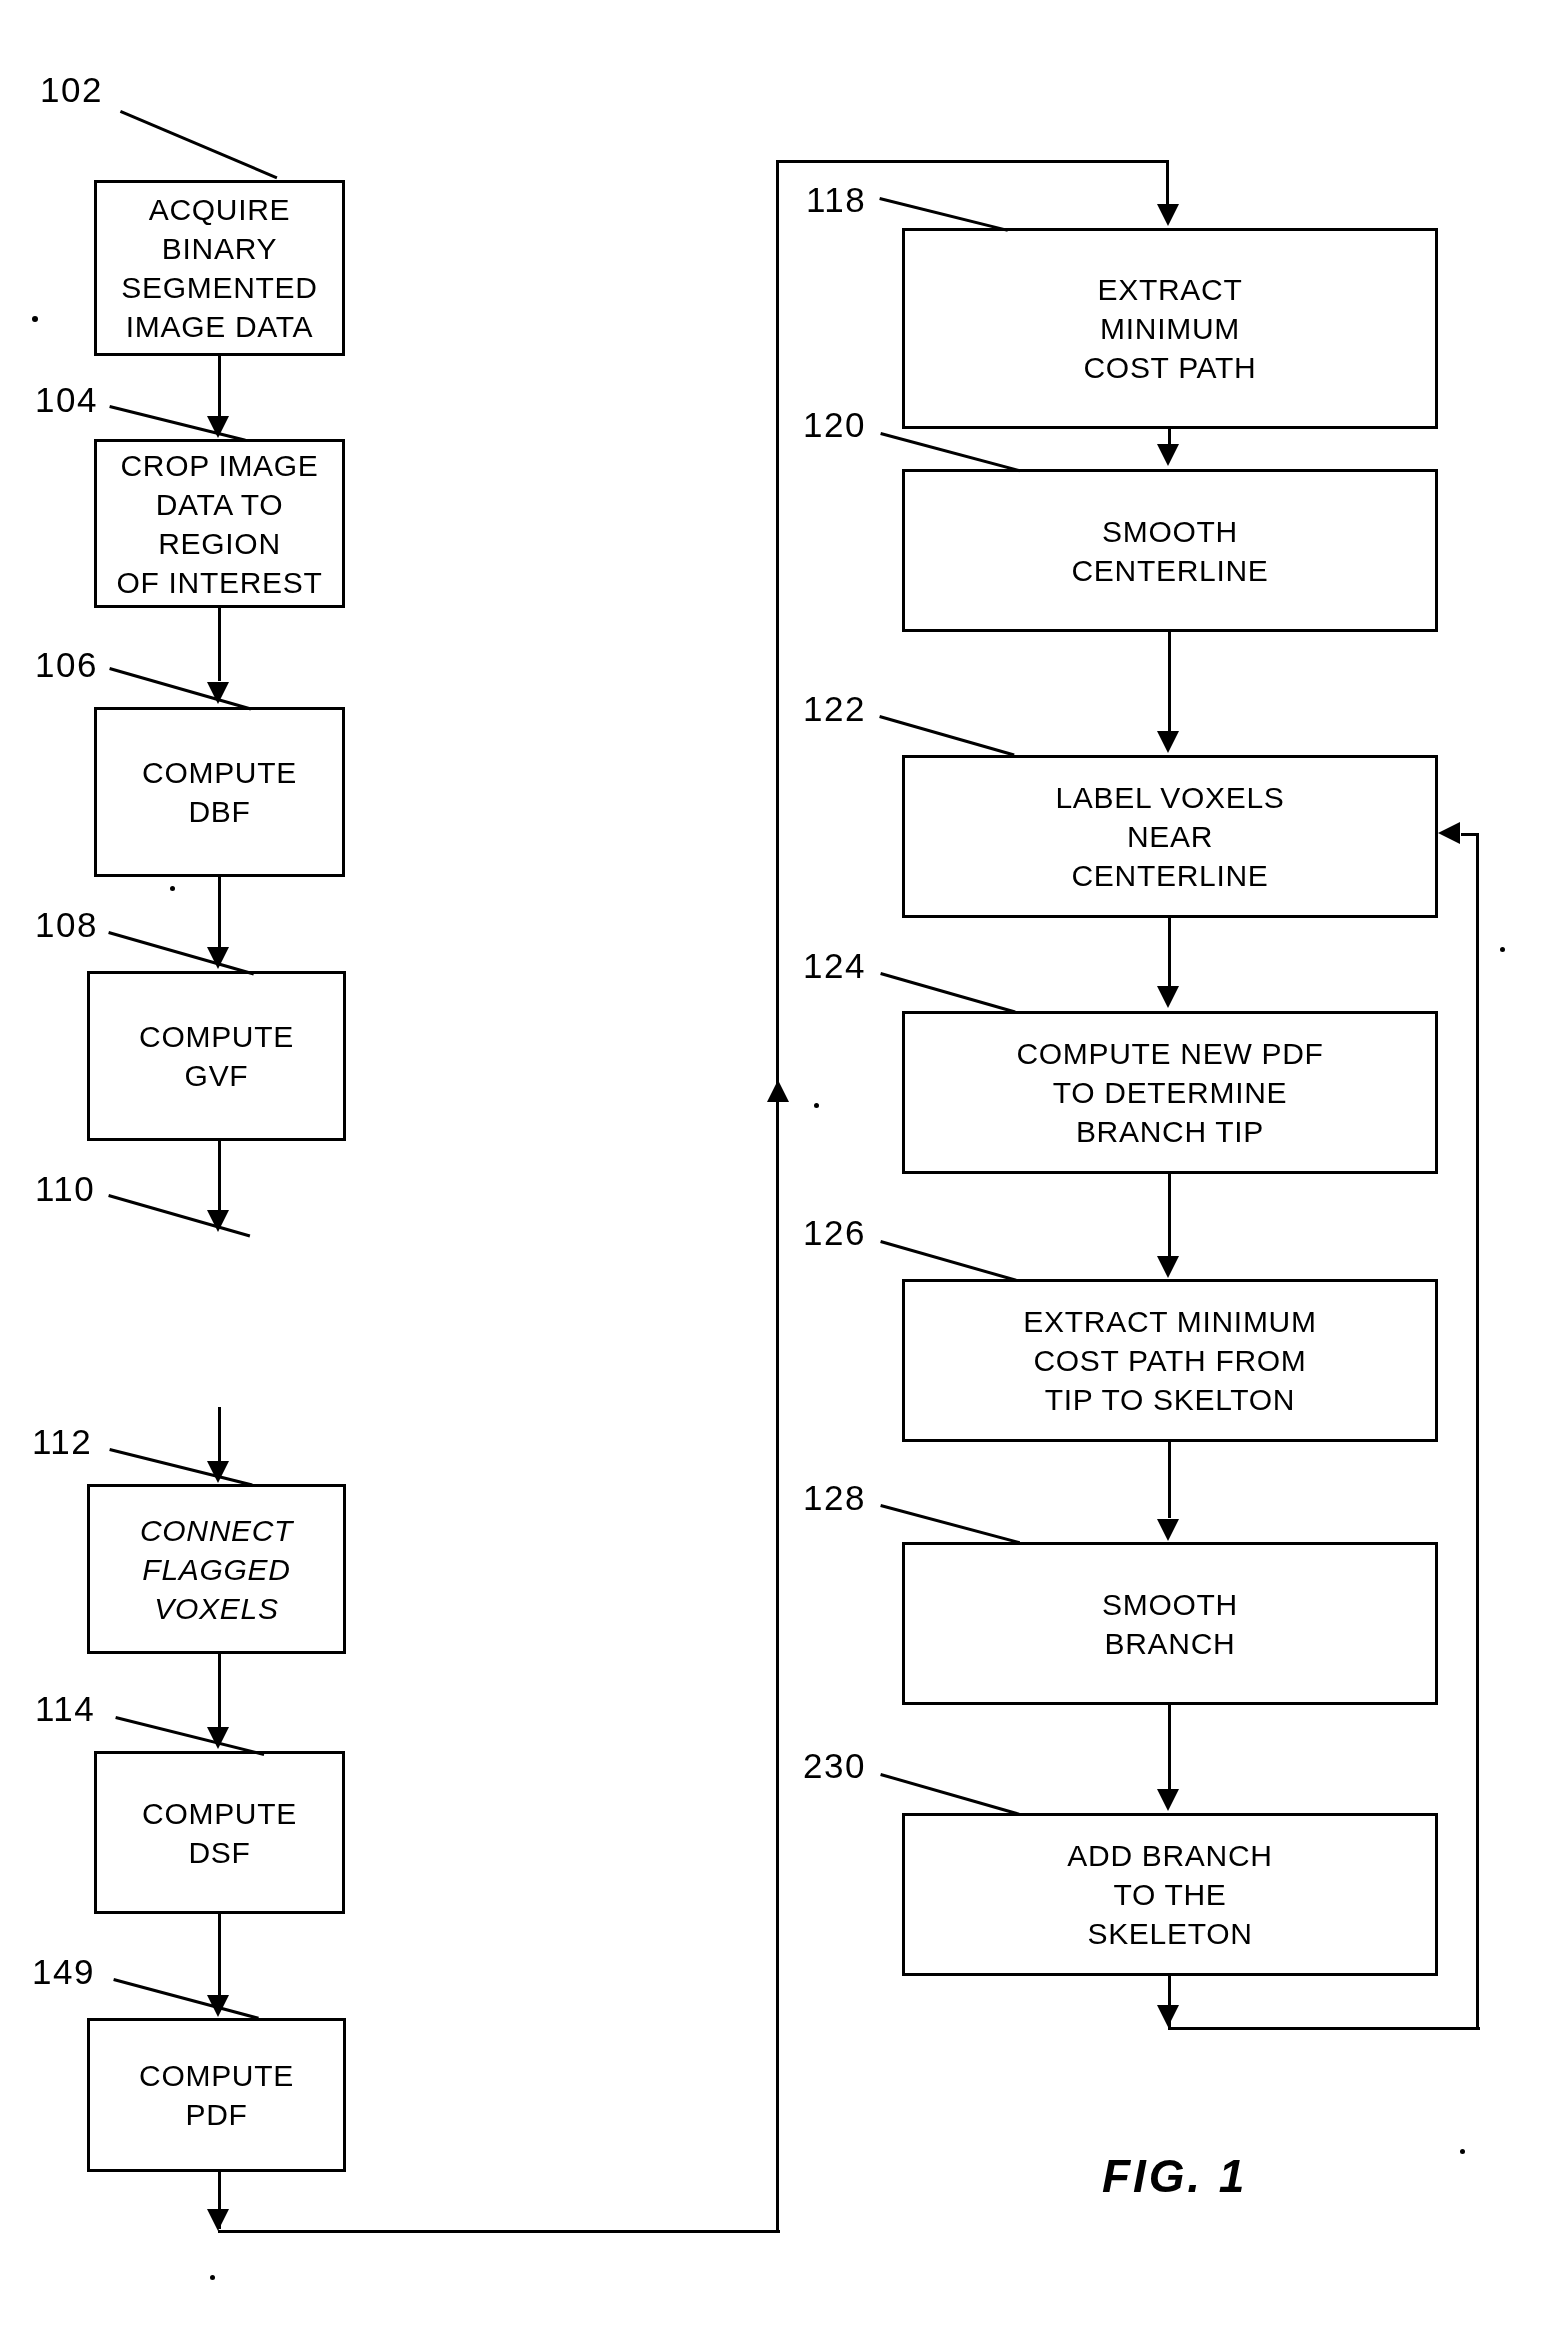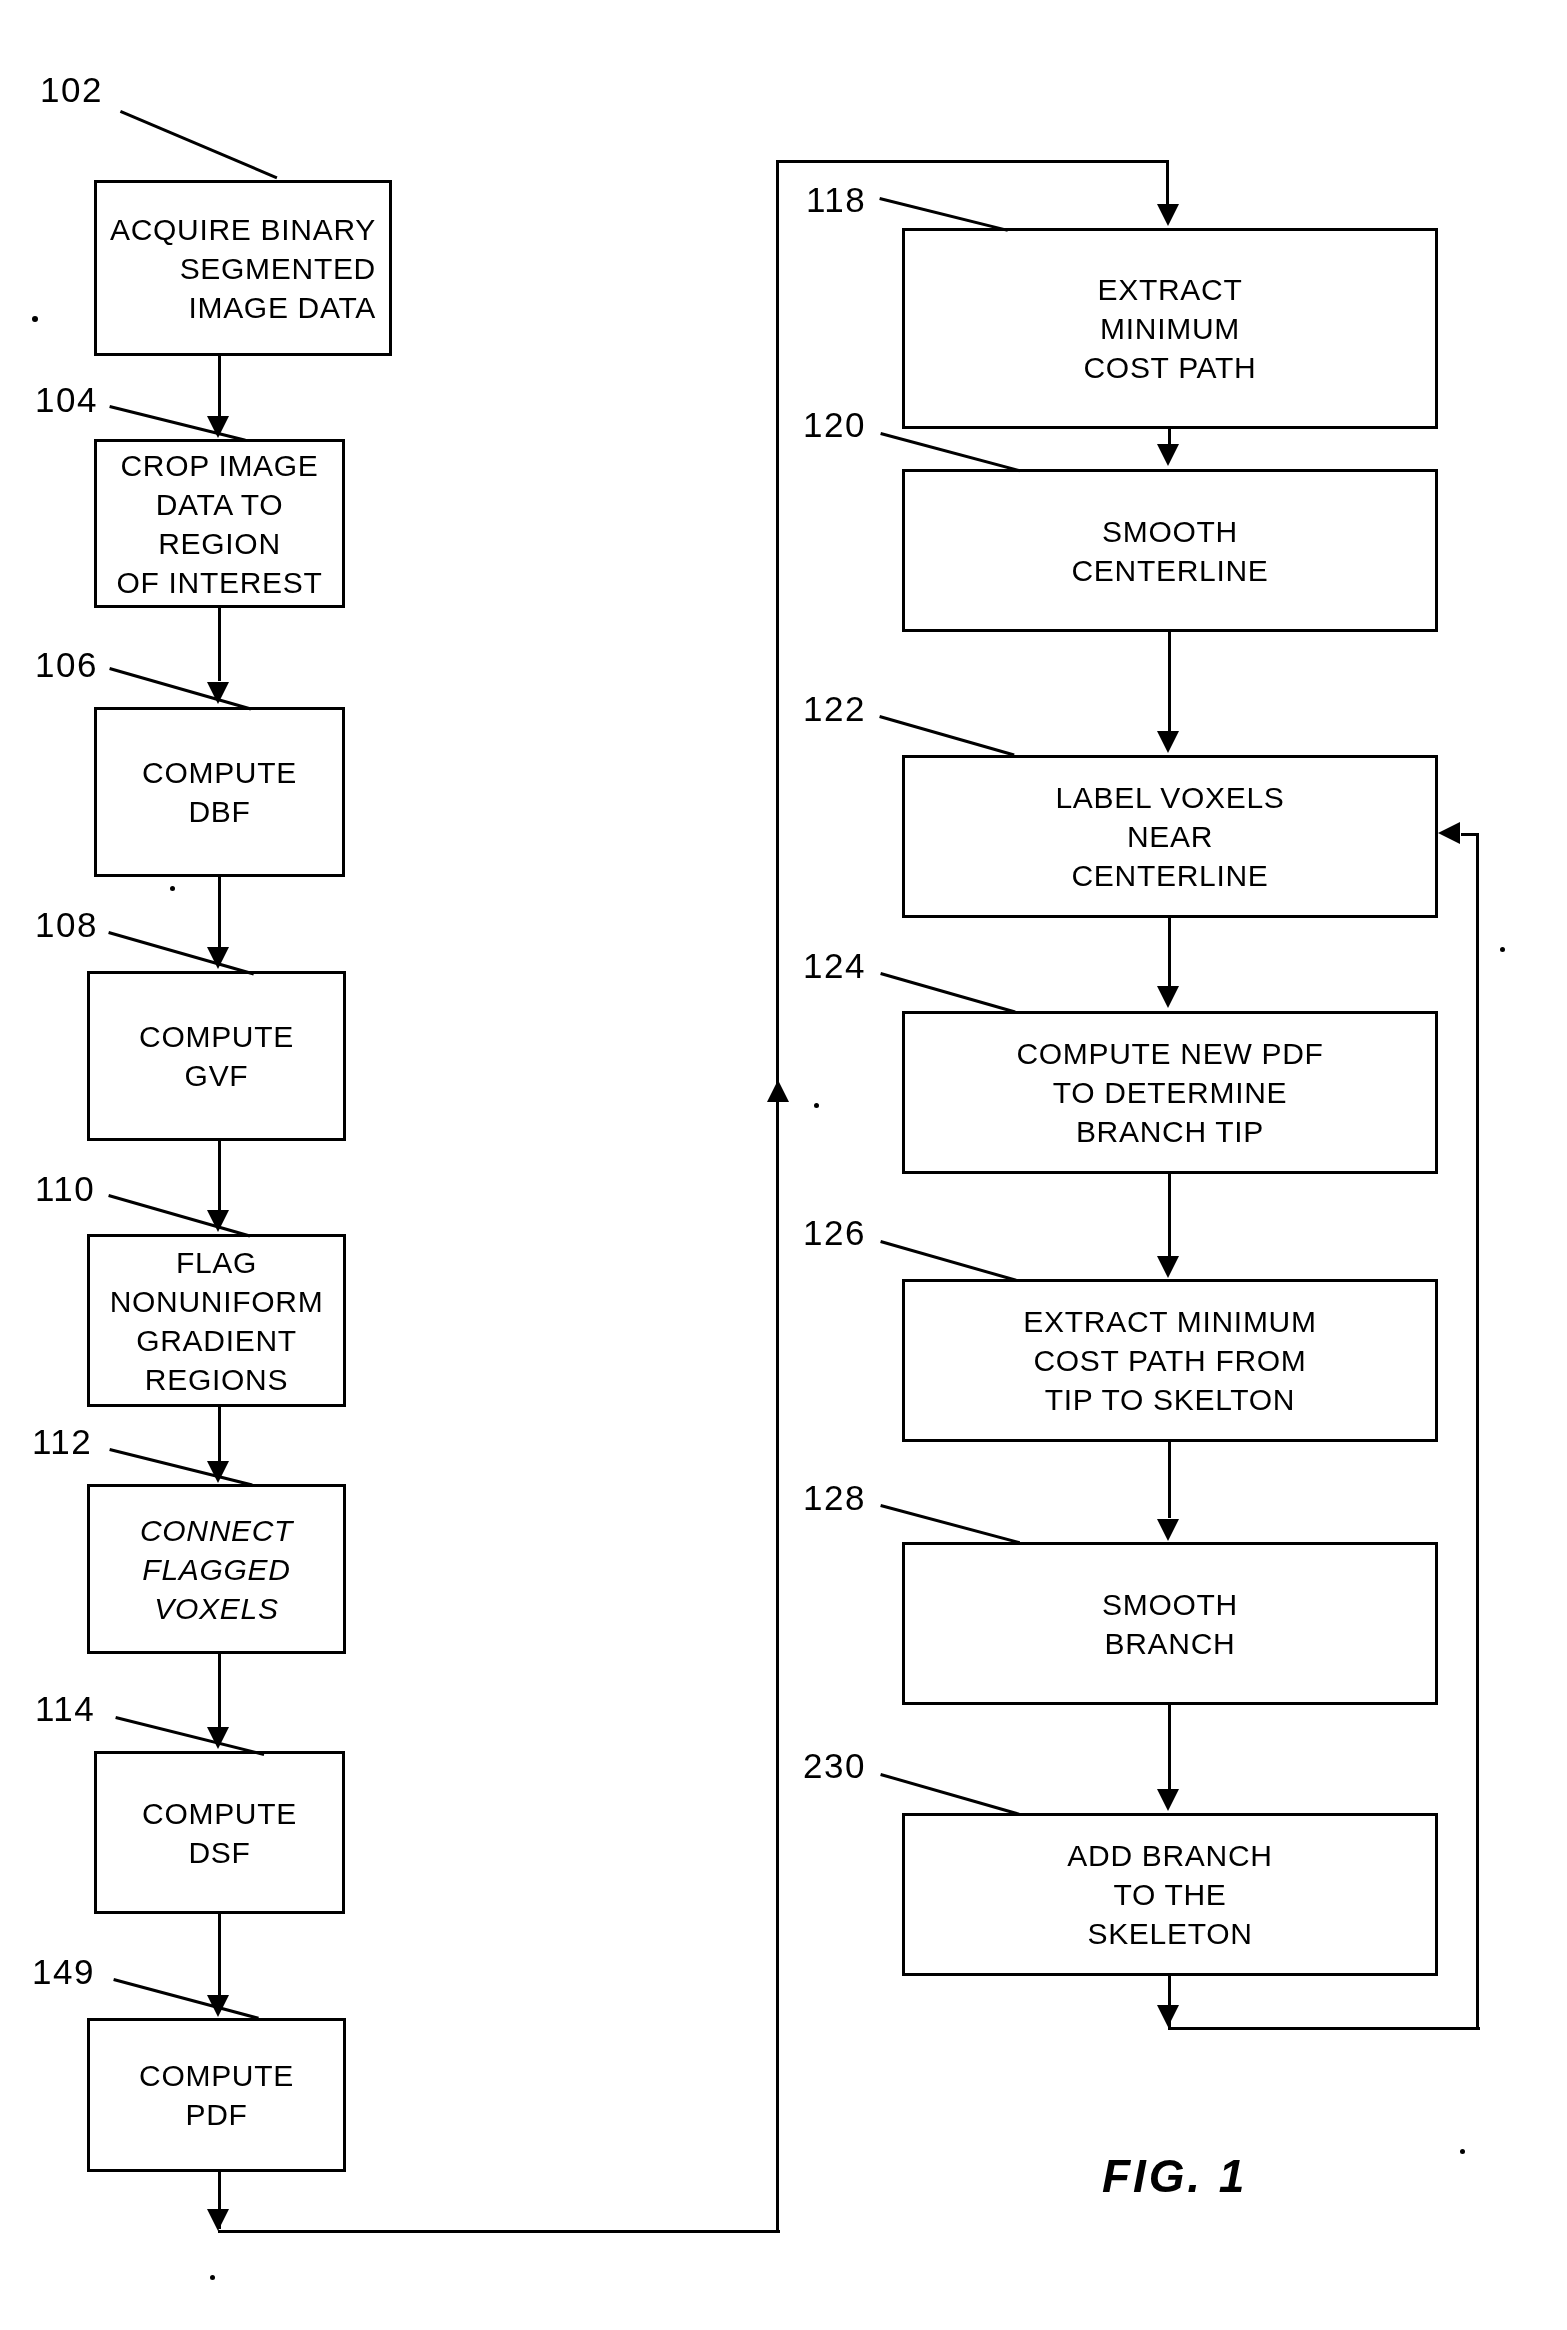--- a/index.html
+++ b/index.html
@@ -110,21 +110,21 @@
     background: #000000;
     border-radius: 50%;
     z-index: 1;
   }
 </style>
 </head>
 <body>
 
 <div id="page">
 
-  <div class="node left" style="left:94px; top:180px; width:298px; height:176px;text-align:right;">
+  <div class="node left" style="left:94px; top:180px; width:251px; height:176px;">
     <span>ACQUIRE BINARY
 SEGMENTED
 IMAGE DATA</span>
   </div>
 
   <div class="node left" style="left:94px; top:439px; width:251px; height:169px;">
     <span>CROP IMAGE
 DATA TO REGION
 OF INTEREST</span>
   </div>
@@ -132,25 +132,20 @@
   <div class="node left" style="left:94px; top:707px; width:251px; height:170px;">
     <span>COMPUTE
 DBF</span>
   </div>
 
   <div class="node left" style="left:87px; top:971px; width:259px; height:170px;">
     <span>COMPUTE
 GVF</span>
   </div>
 
-  <div class="node left" style="left:87px; top:1234px; width:259px; height:173px;">
-    <span>FLAG NONUNIFORM
-GRADIENT
-REGIONS</span>
-  </div>
 
   <div class="node left" style="left:87px; top:1484px; width:259px; height:170px;font-style:italic;">
     <span>CONNECT
 FLAGGED
 VOXELS</span>
   </div>
 
   <div class="node left" style="left:94px; top:1751px; width:251px; height:163px;">
     <span>COMPUTE
 DSF</span>

